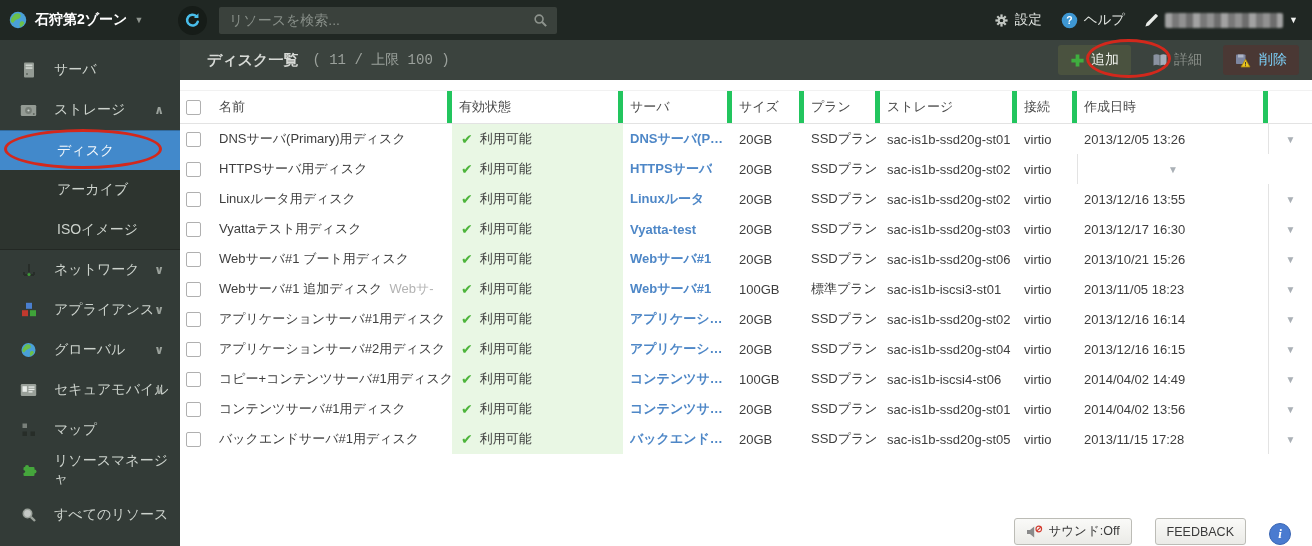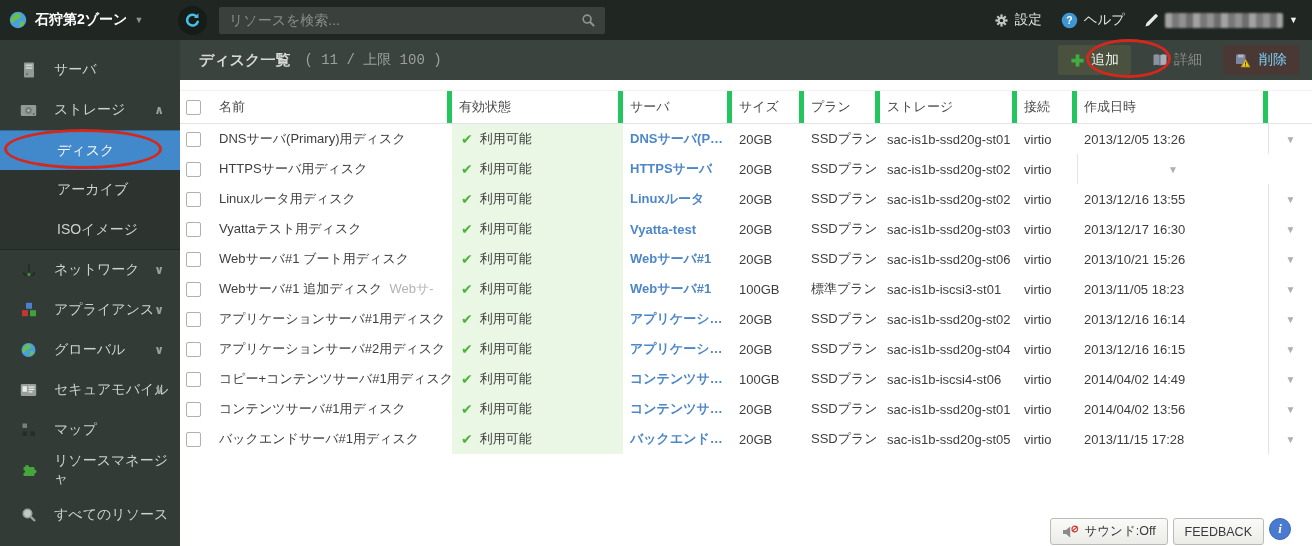--- a/index.html
+++ b/index.html
@@ -5,21 +5,21 @@
   * { margin:0; padding:0; box-sizing:border-box; }
   html,body { width:1312px; height:546px; overflow:hidden; }
   body { position:relative; background:#fff; font-family:"Liberation Sans","DejaVu Sans",sans-serif; }
 
   
   .topbar { position:absolute; left:0; top:0; right:0; height:40px; background:#202723; display:flex; align-items:center; z-index:5; }
   .zone { width:178px; display:flex; align-items:center; gap:7px; padding-left:8px; cursor:pointer; }
   .zlabel { color:#fff; font-weight:bold; font-size:14px; white-space:nowrap; }
   .zcaret { color:#8e948e; font-size:9px; }
   .refresh { width:29px; height:29px; border-radius:50%; background:#161c18; border:none; display:flex; align-items:center; justify-content:center; cursor:pointer; flex:0 0 auto; }
-  .search { position:relative; margin-left:12px; width:386px; height:27px; background:#3a413c; border-radius:2px; display:flex; align-items:center; }
+  .search { position:relative; margin-left:12px; width:338px; height:27px; background:#3a413c; border-radius:2px; display:flex; align-items:center; }
   .search input { flex:1; background:transparent; border:none; outline:none; color:#cfd4cf; font-size:14px; padding:0 10px; font-family:inherit; min-width:0; }
   .search input::placeholder { color:#878e88; }
   .mag { margin-right:9px; display:flex; cursor:pointer; }
   .top-right { margin-left:auto; display:flex; align-items:center; gap:19px; padding-right:14px; }
   .tbtn { display:flex; align-items:center; gap:6px; color:#e2e6e2; font-size:13.5px; cursor:pointer; white-space:nowrap; }
   .account { display:flex; align-items:center; gap:6px; cursor:pointer; }
   .blur { width:118px; height:15px; border-radius:2px; filter:blur(1.3px);
           background:repeating-linear-gradient(90deg,#a2a2a2 0 7px,#787878 7px 14px,#919191 14px 21px,#6d6d6d 21px 28px); }
   .acaret { color:#f0f2f0; font-size:9px; }
   .icon { display:inline-flex; align-items:center; justify-content:center; }
@@ -30,21 +30,21 @@
   .side-item .sicon { width:17px; height:17px; margin-right:17px; display:flex; align-items:center; justify-content:center; flex:0 0 auto; }
   .side-item.sub { background:#2d342f; padding-left:57px; }
   .side-item.sub-first { border-top:1px solid rgba(0,0,0,.22); }
   .side-item.sub-last  { border-bottom:1px solid rgba(0,0,0,.22); }
   .side-item.selected { background:#4289cb; color:#f4f8fb; }
   .side-item.spaced { margin-top:5px; }
   .chev { position:absolute; right:16px; color:#9aa19b; font-size:12px; font-weight:bold; }
 
   
   .chead { position:absolute; left:180px; top:40px; right:0; height:40px; background:#3b433e; display:flex; align-items:center; z-index:3; }
-  .ctitle { color:#d6d9d5; font-size:15px; font-weight:bold; margin-left:19px; white-space:nowrap; }
+  .ctitle { color:#d6d9d5; font-size:15px; font-weight:bold; margin-left:27px; white-space:nowrap; }
   .ccount { color:#9ba19c; font-size:14px; margin-left:14px; white-space:nowrap;font-family:Liberation Mono, monospace; }
   .cbtns { margin-left:auto; display:flex; gap:9px; margin-right:13px; }
   .btn { display:flex; align-items:center; gap:6px; height:30px; padding:0 12px; border:none; border-radius:3px; font-size:14px; font-family:inherit; cursor:pointer; white-space:nowrap; }
   .btn-add { background:#4a523f; color:#eceee8; }
   .btn-detail { background:transparent; color:#878d87; }
   .btn-del { background:#4a3834; color:#7dd3fc;gap:8px; }
 
   
   .main { position:absolute; left:180px; top:80px; right:0; bottom:0; background:#fff; }
   .table { position:absolute; top:10px; left:0; right:0; }
@@ -58,21 +58,21 @@
   .c-check { padding-left:6px; }
   .cb { width:15px; height:15px; border:1px solid #b0b0b0; background:#fff; border-radius:2px; display:inline-block; cursor:pointer; }
   .note { color:#b2b2b2; margin-left:7px; }
   .c-status { background:#e9f7e4; gap:7px; padding-left:9px; }
   .chkmark { color:#4cb43a; font-size:14px; font-weight:bold; }
   .lnk { color:#4e87c7; cursor:pointer; text-decoration:none; overflow:hidden; white-space:nowrap;font-weight:bold; }
   .c-menu { border-left:1px solid #e3e3e3; justify-content:center; padding-left:0; }
   .rcaret { color:#aab0b6; font-size:10px; cursor:pointer; }
 
   
-  .ftools { position:absolute; right:21px; bottom:1px; display:flex; align-items:flex-start; gap:5px; z-index:4;padding-left:32px; }
+  .ftools { position:absolute; right:21px; bottom:1px; display:flex; align-items:flex-end; gap:23px; z-index:4;padding-left:32px; }
   .ftn { display:flex; align-items:center; gap:6px; height:27px; padding:0 11px; background:linear-gradient(#fafaf8,#ebebe7); border:1px solid #bcbcb6; border-radius:3px; font-size:12.5px; color:#3a3a3a; font-family:inherit; cursor:pointer; white-space:nowrap; }
   .finfo { width:22px; height:22px; border-radius:50%; background:#4a7bd0; border:1px solid #3a66b4; color:#fff; display:flex; align-items:center; justify-content:center; font-style:italic; font-weight:bold; font-size:13px; font-family:"Liberation Serif","DejaVu Serif",serif; cursor:pointer; }
 
   
   .anno { position:absolute; border:3px solid #d3281c; border-radius:50%; pointer-events:none; z-index:20; }
   .anno-disk { left:4px; top:129px; width:158px; height:40px; }
   .anno-add { left:1086px; top:39px; width:85px; height:39px; }
 </style>
 </head>
 <body>

